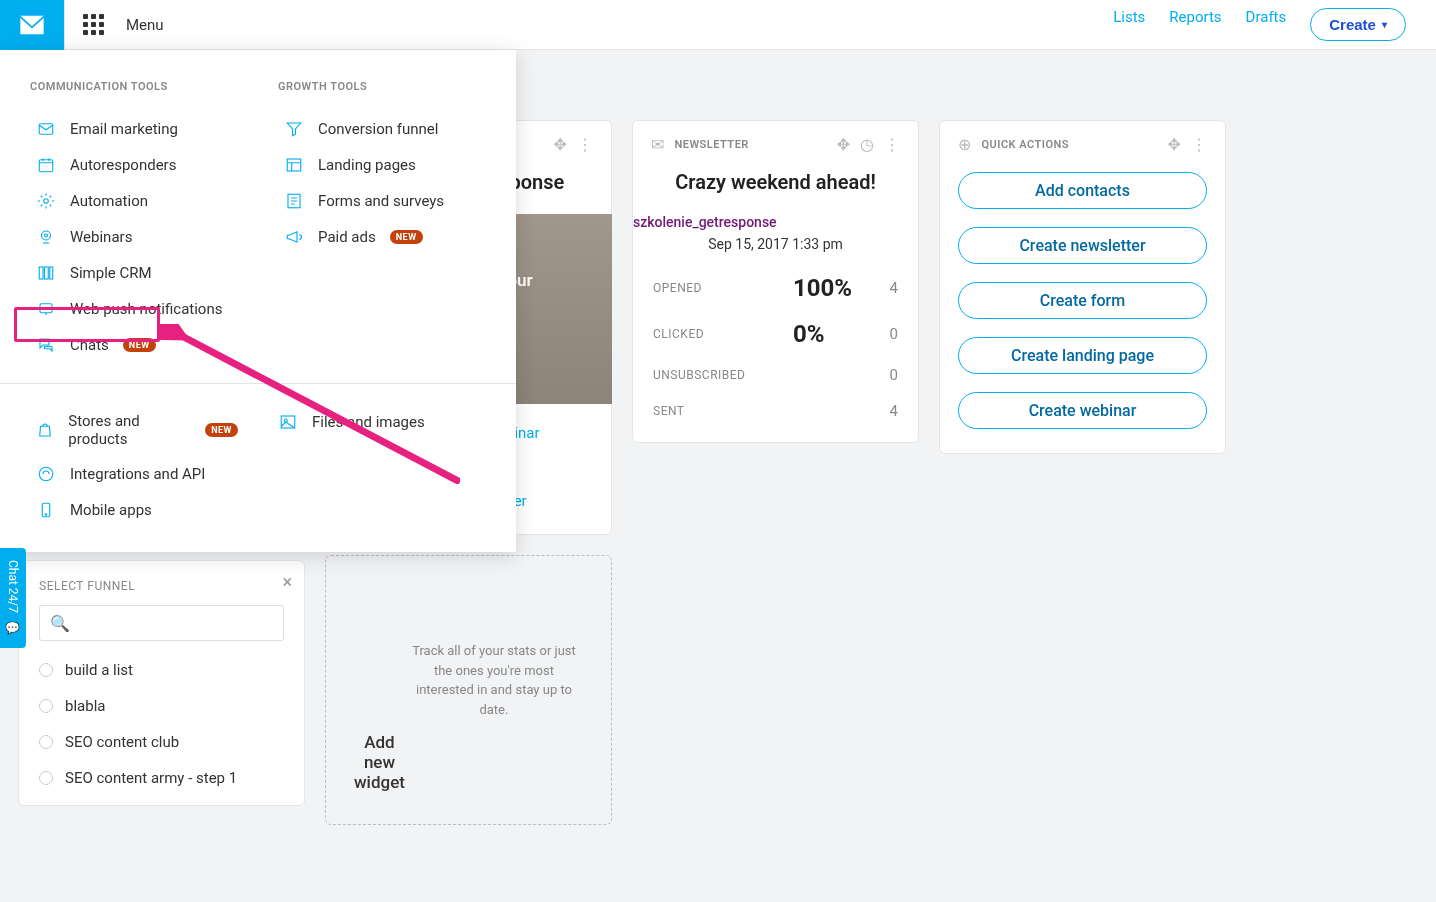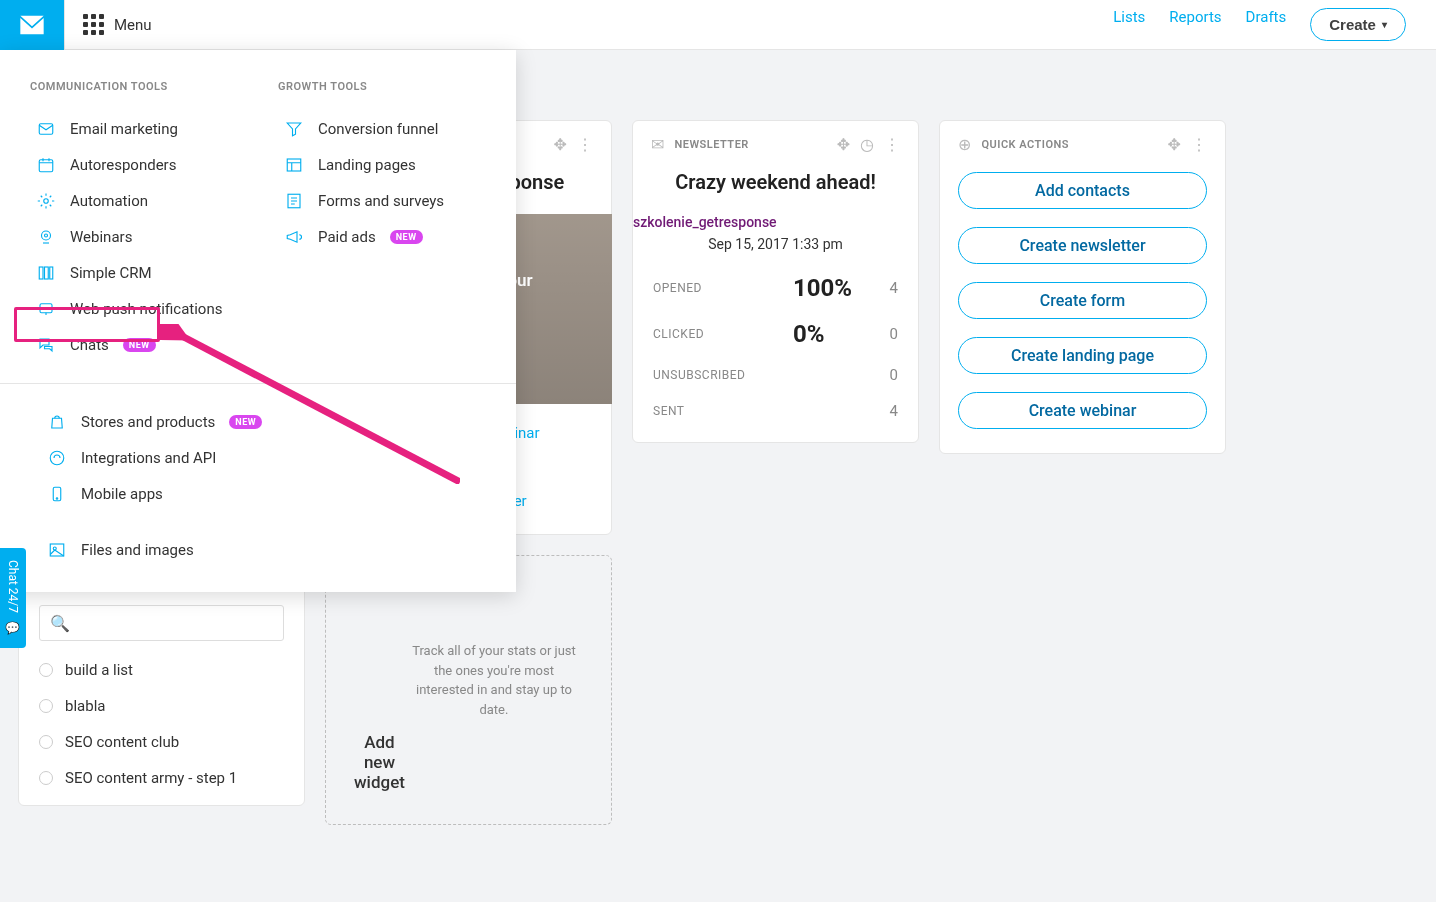--- a/index.html
+++ b/index.html
@@ -2,40 +2,40 @@
 <html><head>
 <meta charset="utf-8">
 <style>
 * { box-sizing: border-box; margin: 0; padding: 0; }
 body { font-family: -apple-system, BlinkMacSystemFont, "Segoe UI", Roboto, Arial, sans-serif; background: #f2f3f5; color: #333; width: 1436px; height: 902px; overflow: hidden; position: relative; }
 
 
 .header { height: 50px; background: #fff; border-bottom: 1px solid #e5e5e5; display: flex; align-items: center; padding: 0; position: relative; z-index: 50; }
 .logo { width: 64px; height: 50px; background: #00aeef; display: flex; align-items: center; justify-content: center; }
 .logo svg { width: 28px; height: 20px; fill: #fff; }
-.menu-trigger { display: flex; align-items: center; gap: 10px; padding: 0 18px; border-left: 1px solid #e5e5e5; height: 50px; cursor: pointer; }
+.menu-trigger { display: flex; align-items: center; gap: 22px; padding: 0 18px; border-left: 1px solid #e5e5e5; height: 50px; cursor: pointer; }
 .grid-icon { display: grid; grid-template-columns: repeat(3, 5px); grid-template-rows: repeat(3, 5px); gap: 3px; }
 .grid-icon span { background: #333; width: 5px; height: 5px; border-radius: 1px; }
 .menu-trigger-label { font-size: 15px; color: #333; }
 .header-right { margin-left: auto; display: flex; align-items: flex-start; gap: 24px; padding-right: 30px; }
 .header-right a { color: #00aeef; text-decoration: none; font-size: 15px; }
-.create-btn { border: 1px solid #00aeef; color: #404040; background: #fff; padding: 7px 18px; border-radius: 20px; font-size: 15px; font-weight: 600; display: flex; align-items: center; gap: 6px; }
+.create-btn { border: 1px solid #00aeef; color: #1d4ed8; background: #fff; padding: 7px 18px; border-radius: 20px; font-size: 15px; font-weight: 600; display: flex; align-items: center; gap: 6px; }
 .create-btn .chev { font-size: 10px; }
 
 
 .mega-menu { position: absolute; left: 0; top: 50px; width: 516px; background: #fff; box-shadow: 0 4px 20px rgba(0,0,0,.15); z-index: 100; padding: 0; }
 .mega-columns { display: flex; padding: 30px 30px 20px 30px; gap: 40px; }
 .mega-col { flex: 1; }
 .mega-heading { font-size: 11px; letter-spacing: .5px; color: #888; font-weight: 600; margin-bottom: 18px; }
 .mega-item { display: flex; align-items: center; gap: 14px; padding: 8px 6px; border-radius: 4px; font-size: 15px; color: #333; cursor: pointer; }
 .mega-item .mi-icon { width: 20px; height: 20px; color: #00aeef; display: flex; align-items: center; justify-content: center; }
 .mega-item .mi-icon svg { stroke: #00aeef; fill: none; stroke-width: 1.5; }
-.new-badge { background: #d946ef; color: #fff; font-size: 9px; font-weight: 700; padding: 2px 6px; border-radius: 8px; letter-spacing: .5px; }
+.new-badge { background: #c2410c; color: #fff; font-size: 9px; font-weight: 700; padding: 2px 6px; border-radius: 8px; letter-spacing: .5px; }
 .mega-divider { height: 1px; background: #e5e5e5; }
-.mega-bottom { display: flex; padding: 20px 30px 24px 41px; gap: 20px; flex-direction: column; }
+.mega-bottom { display: flex; padding: 20px 30px 24px 30px; gap: 28px; }
 
 .highlight-box { position: absolute; border: 3px solid #e6217f; border-radius: 2px; pointer-events: none; z-index: 120; }
 .arrow { position: absolute; z-index: 120; pointer-events: none; }
 
 
 .content { padding: 70px 18px 20px 18px; display: flex; gap: 20px; position: relative; z-index: 10; }
 .col { display: flex; flex-direction: column; gap: 20px; }
 
 .card { background: #fff; border: 1px solid #e5e5e5; border-radius: 6px; padding: 0; position: relative; }
 .card-header { display: flex; align-items: center; padding: 14px 18px 8px 18px; gap: 10px; }

